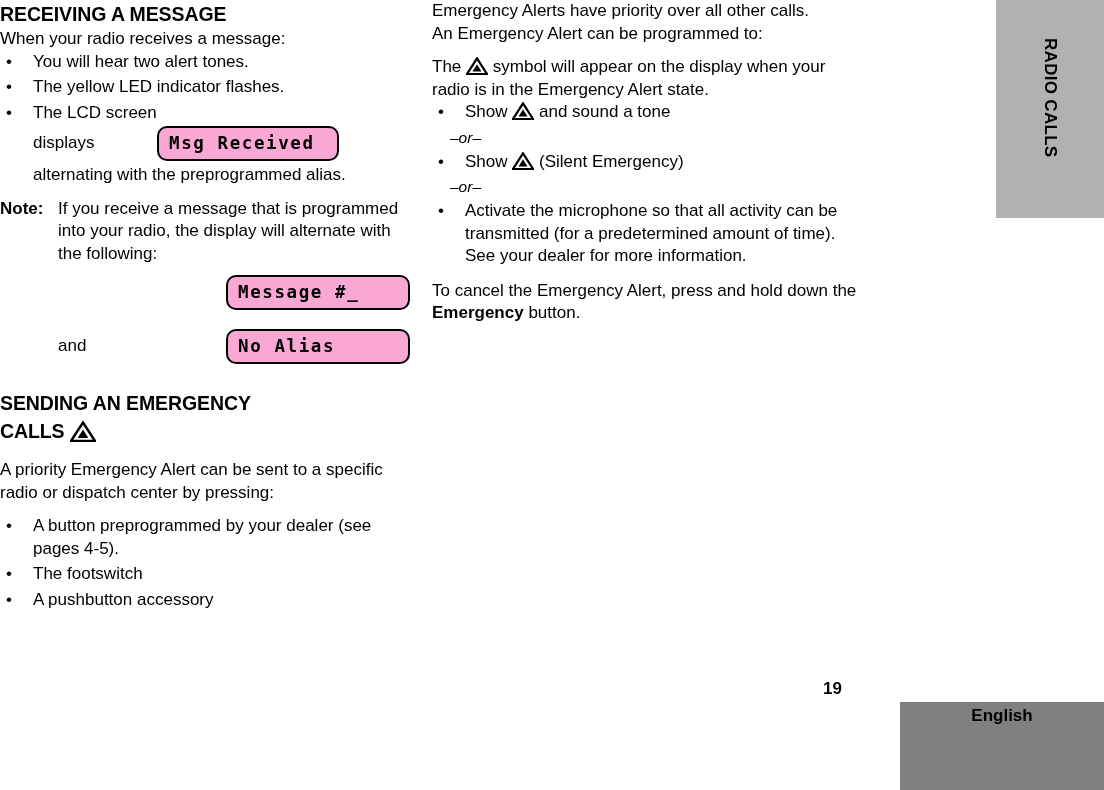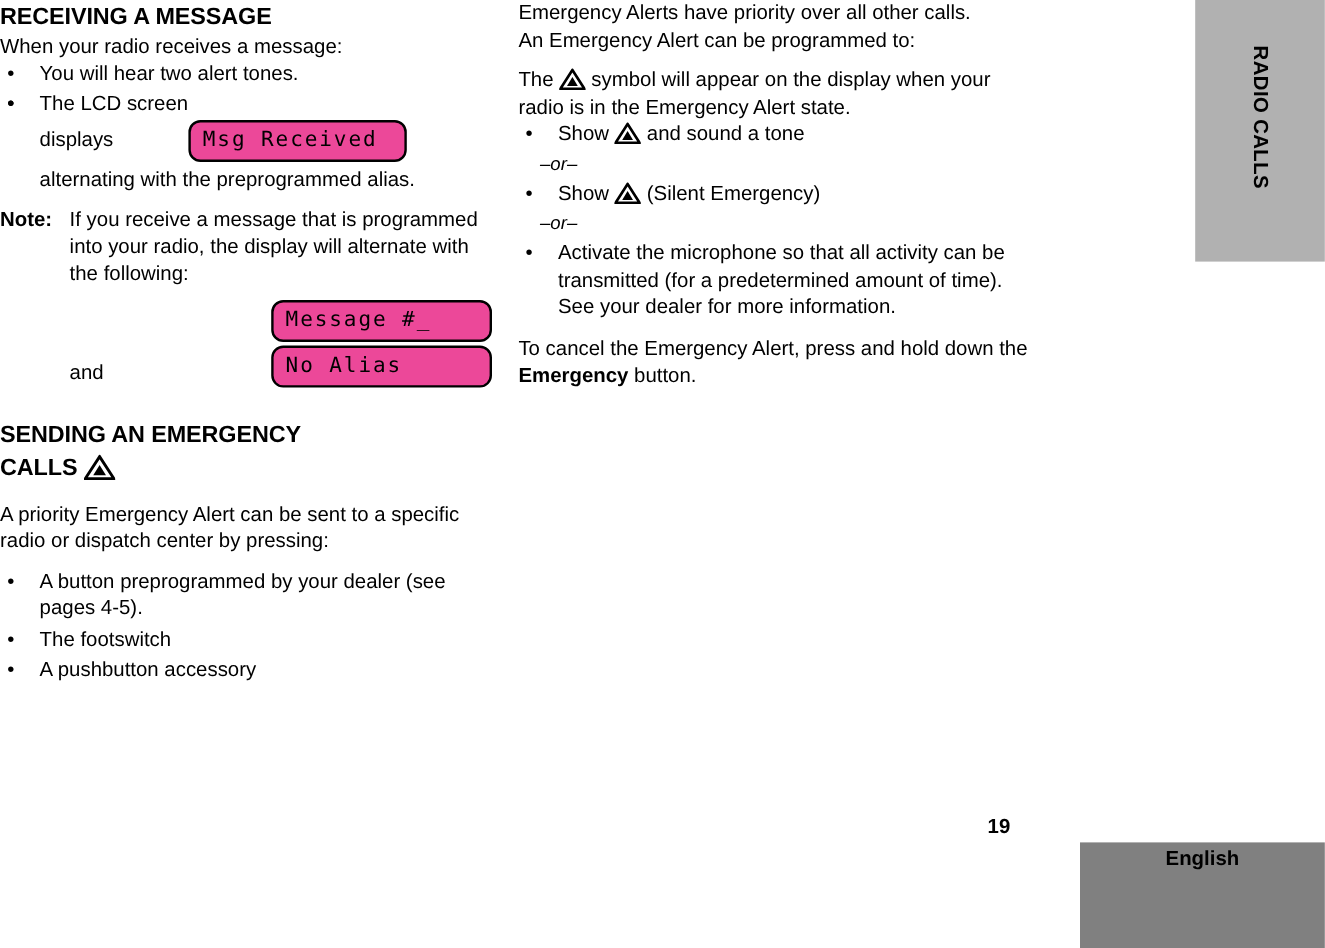--- a/index.html
+++ b/index.html
@@ -91,24 +91,24 @@
   .note-body {
     flex: 1 1 auto;
   }
 
   
   .lcd {
     display: inline-block;
     box-sizing: border-box;
     border: 2.5px solid #000;
     border-radius: 10px;
-    background: #ec4899;
+    background: #f9a8d4;
     font-family: "DejaVu Sans Mono", monospace;
     font-size: 17.5px;
-    font-weight: normal;
+    font-weight: bold;
     letter-spacing: 1.6px;
     line-height: 20px;
     padding: 5px 10px 6px 10px;
     white-space: pre;
   }
   .lcd-w1 { width: 182px; }
   .lcd-w2 { width: 184px; }
 
   .row-inline {
     display: flex;
@@ -199,20 +199,21 @@
 
     <p class="body sp-para">When your radio receives a message:</p>
 
     <ul class="bullets">
       <li>
         <span class="bullet-dot">•</span>
         <span>You will hear two alert tones.</span>
       </li>
       <li>
         <span class="bullet-dot">•</span>
+        <span>The yellow LED indicator flashes.</span>
       </li>
       <li>
         <span class="bullet-dot">•</span>
         <span>The LCD screen</span>
       </li>
     </ul>
 
     <div class="row-inline" style="margin-left:33px; margin-top:4px; height:30px;">
       <span class="lead" style="width:124px;">displays</span>
       <span class="lcd lcd-w1">Msg Received</span>
@@ -222,21 +223,21 @@
 
     <div class="note-row" style="margin-top:11px;">
       <span class="note-label">Note:</span>
       <span class="note-body">If you receive a message that is programmed into your radio, the display will alternate with the following:</span>
     </div>
 
     <div style="margin-top:10px; padding-left:226px;">
       <span class="lcd lcd-w2">Message #_</span>
     </div>
 
-    <div class="row-inline" style="margin-top:3px;align-items:flex-end;">
+    <div class="row-inline" style="margin-top:19px;">
       <span class="lead" style="width:226px; padding-left:58px; box-sizing:border-box;">and</span>
       <span class="lcd lcd-w2">No Alias</span>
     </div>
 
     <h2 class="section-title" style="margin-top:25px;">
       <span>SENDING AN EMERGENCY</span><br>
       <span>CALLS</span>
       <span class="tri-icon big">
         <svg viewBox="0 0 26 21" width="26" height="21" aria-hidden="true">
           <polygon points="13,1.5 25,20 1,20" fill="none" stroke="#000" stroke-width="2.4" stroke-linejoin="miter"></polygon>

